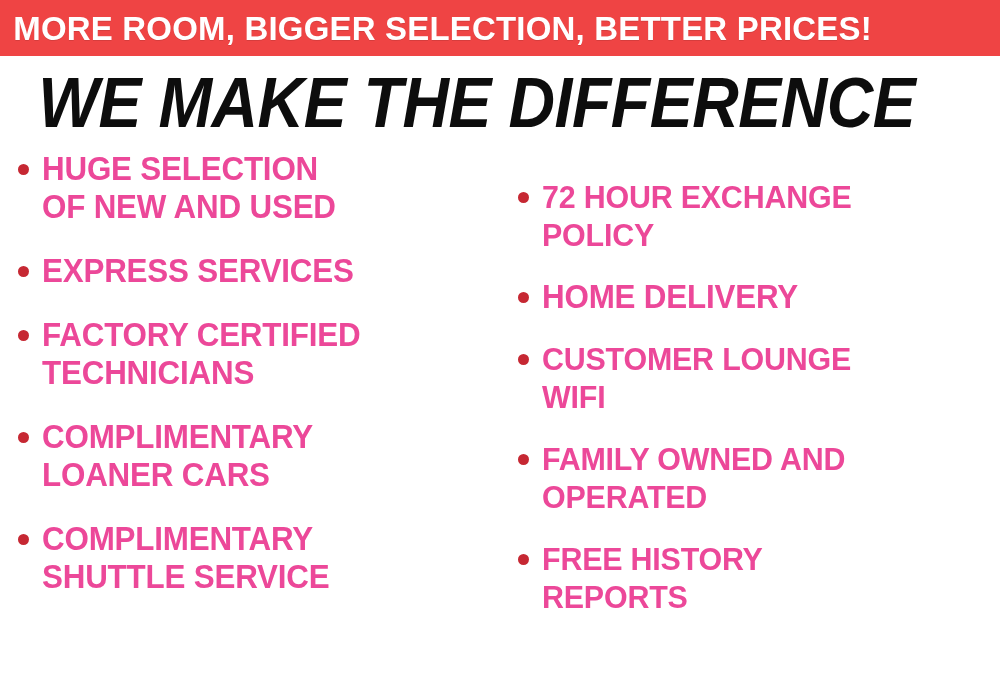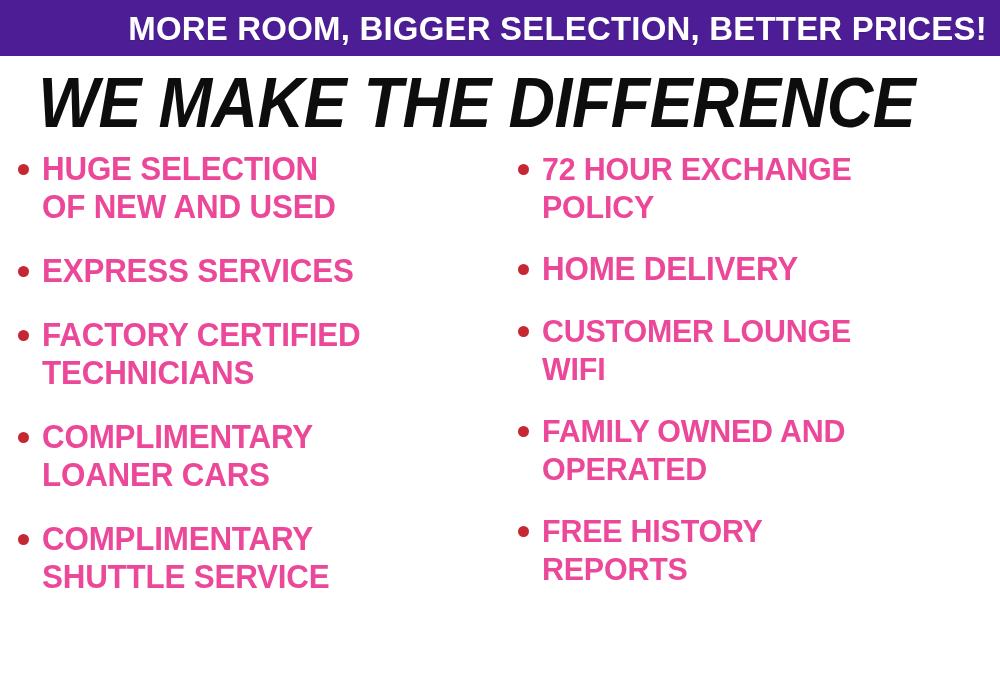--- a/index.html
+++ b/index.html
@@ -22,24 +22,24 @@
     background: #ffffff;
   }
 
   
   .banner {
     position: absolute;
     left: 0;
     top: 0;
     width: 1000px;
     height: 56px;
-    background: #4c1d95;
+    background: #ef4444;
     display: flex;
     align-items: center;
-    justify-content: flex-end;
+    justify-content: flex-start;
   }
   .banner-text {
     color: #ffffff;
     font-family: "Liberation Sans", sans-serif;
     font-weight: bold;
     font-size: 34px;
     line-height: 1;
     letter-spacing: 0.2px;
     white-space: nowrap;
     transform: scaleX(0.97);
@@ -77,21 +77,21 @@
     left: 0;
     top: 150px;
     width: 1000px;
     height: 544px;
   }
   .column {
     position: absolute;
     top: 0;
   }
   .column-left  { left: 18px;  width: 480px; }
-  .column-right { left: 518px; width: 482px; }
+  .column-right { left: 518px; width: 482px; margin-top: 28px; }
 
   .bullet-item {
     display: flex;
     align-items: flex-start;
     color: #ec4899;
     font-family: "Liberation Sans", sans-serif;
     font-weight: bold;
     font-size: 33px;
     line-height: 38px;
     letter-spacing: -0.2px;

